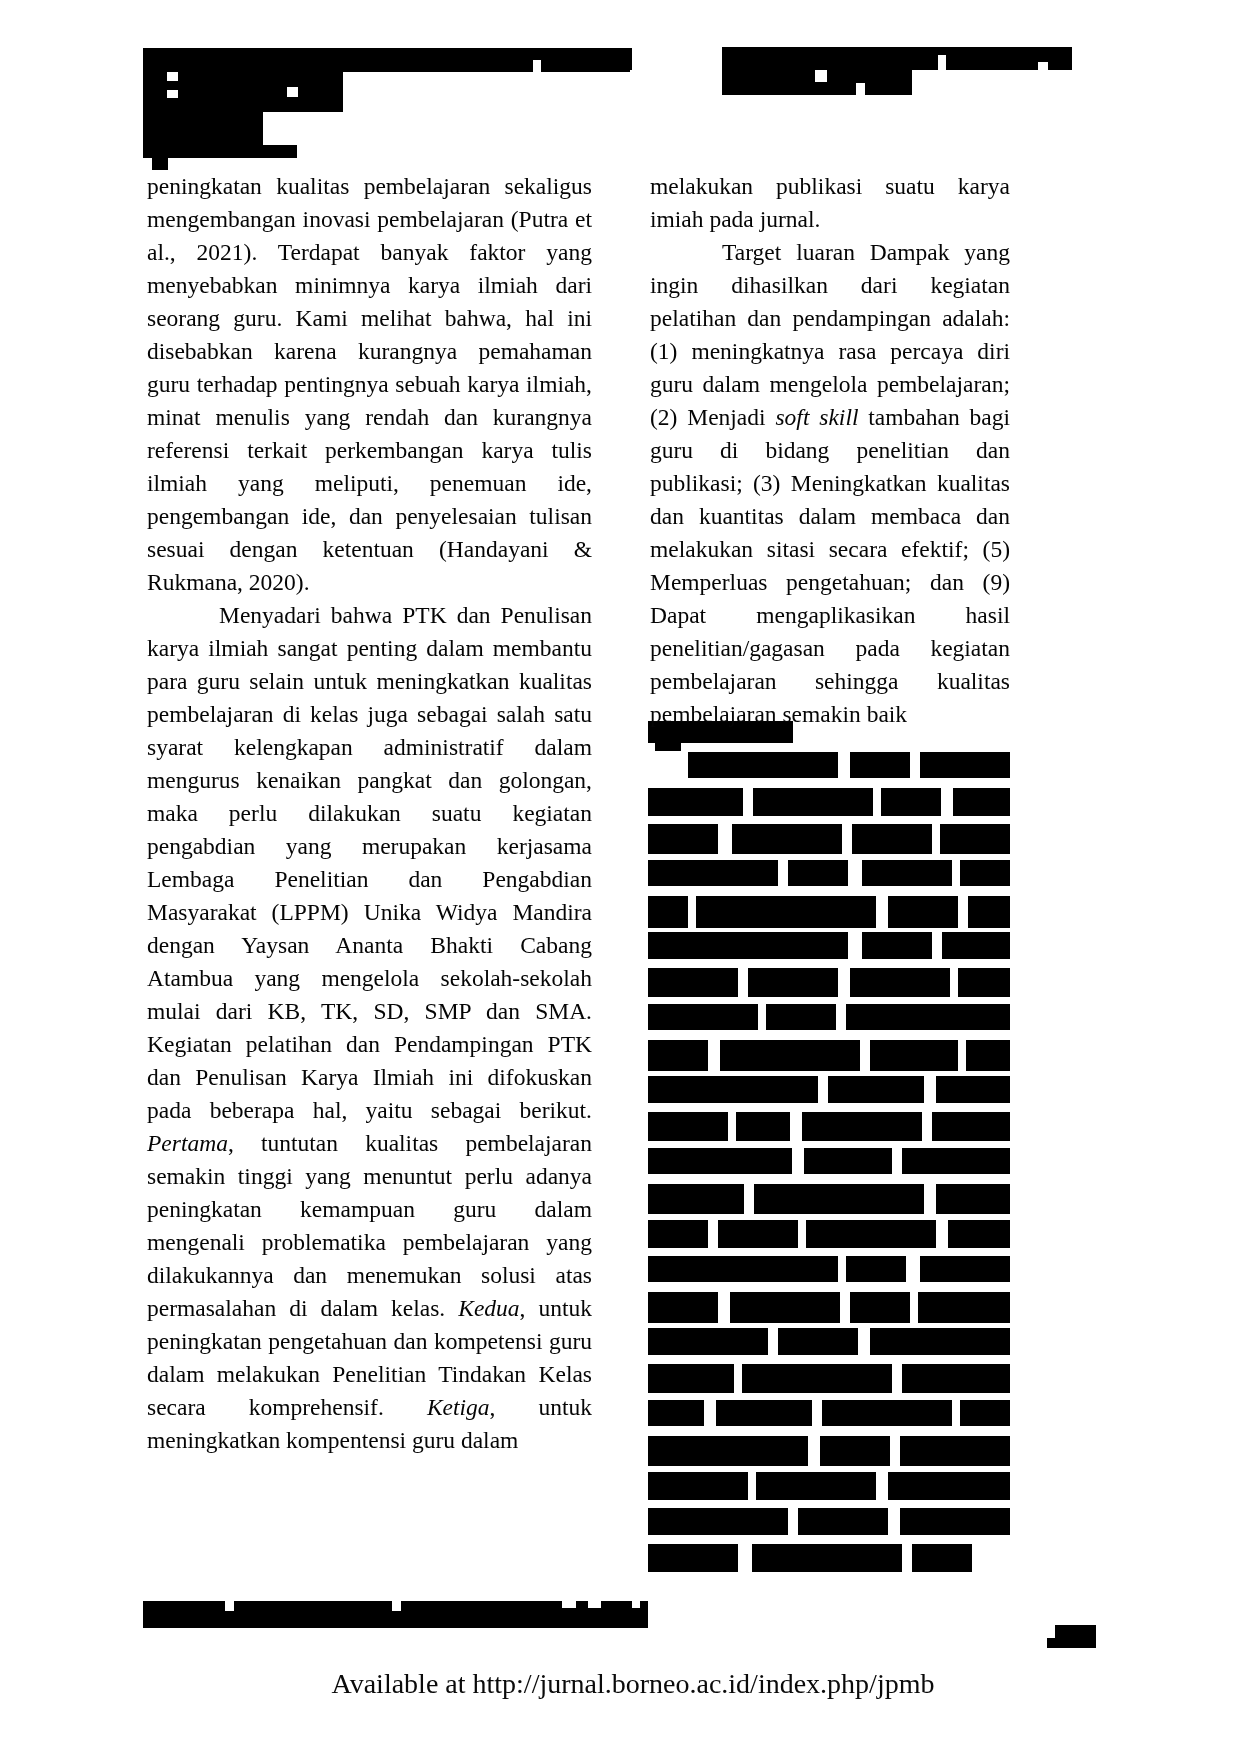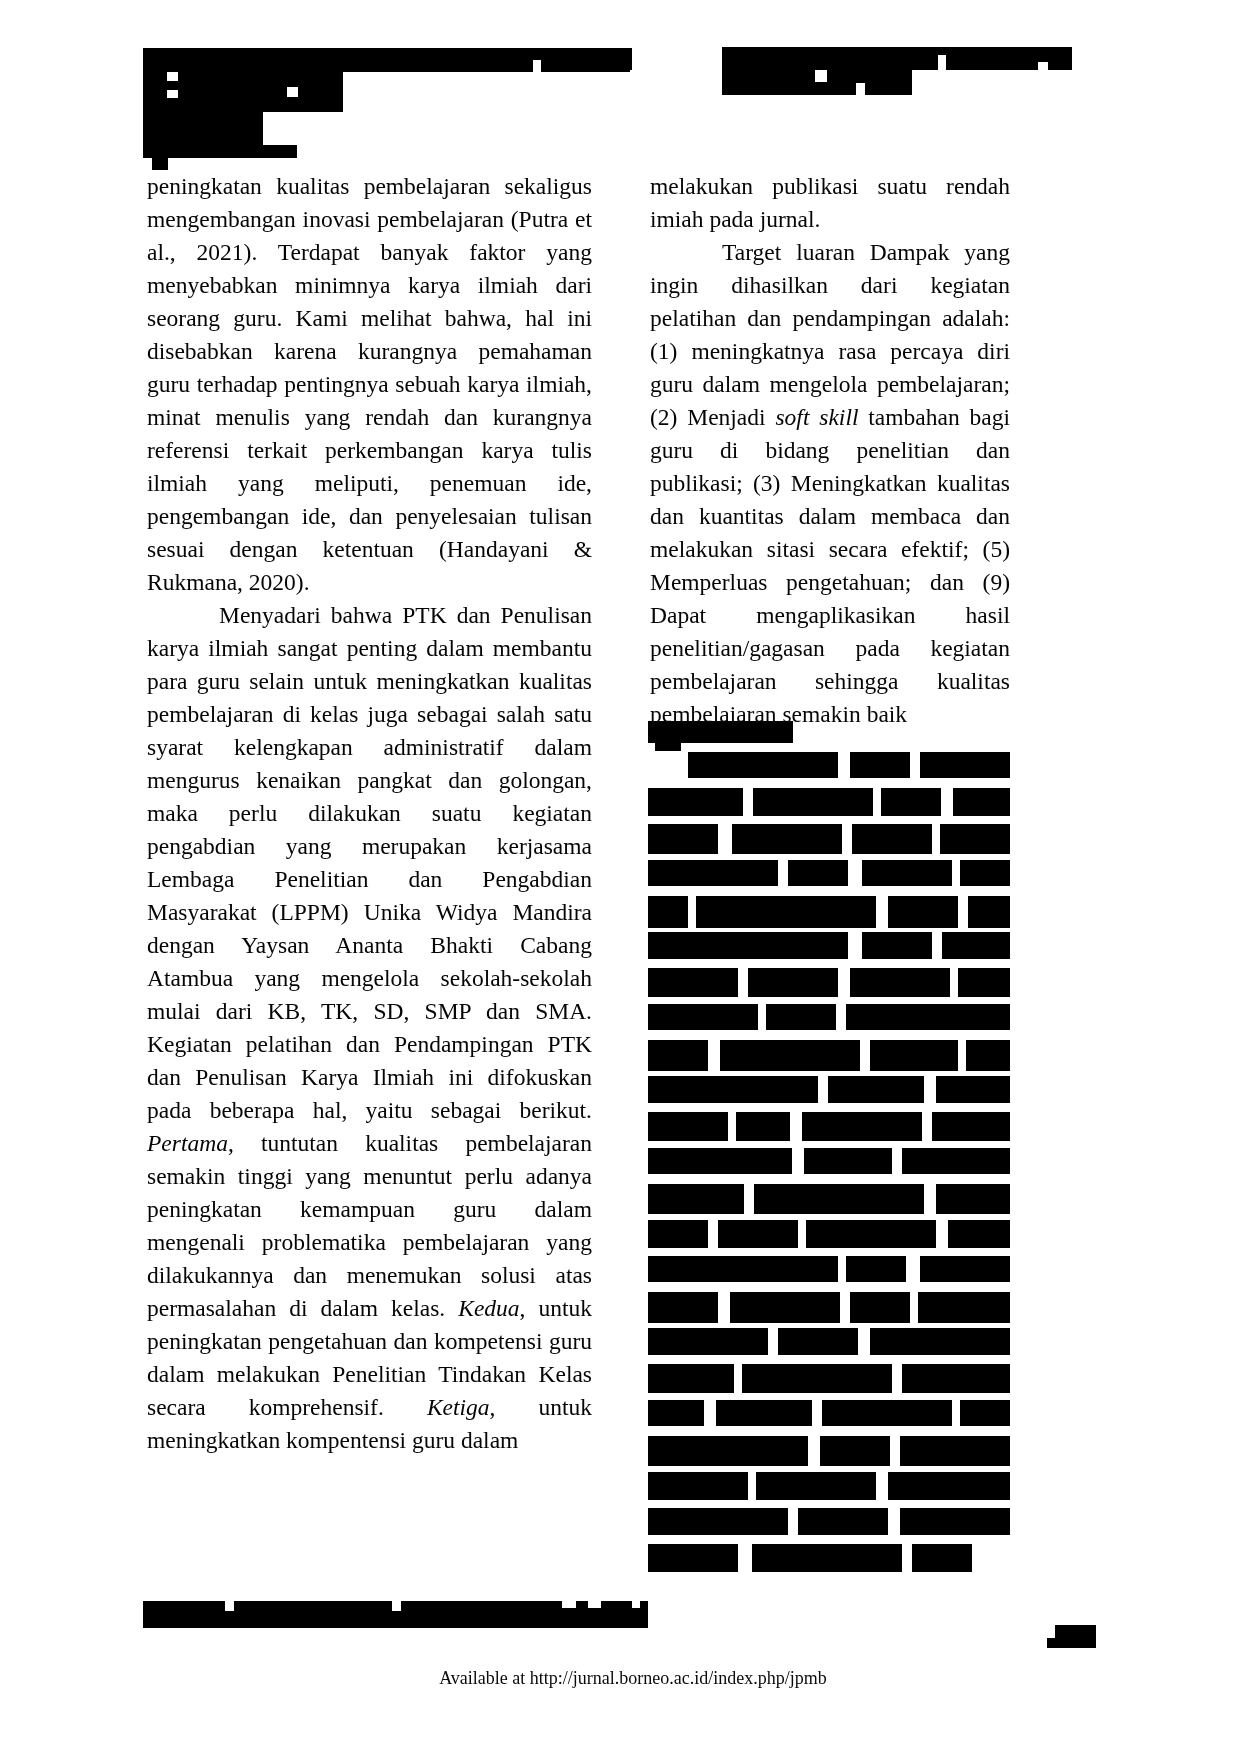--- a/index.html
+++ b/index.html
@@ -24,21 +24,21 @@
   .para{margin:0;padding:0;}
   .para.indent{text-indent:72px;}
   .it{font-style:italic;}
   .redaction-layer{position:absolute;left:0;top:0;width:1240px;height:1754px;pointer-events:none;}
   .rb{position:absolute;background:#000;}
   .rw{position:absolute;background:#fff;}
   .footer-url{
     position:absolute;
     left:26px;top:1668px;width:1214px;
     text-align:center;
-    font-size:18px;
+    font-size:28px;
     color:#0a0a0a;
   }
 </style>
 </head>
 <body>
 
 <div class="page">
 
   <div class="redaction-layer">
       <div class="rb" style="left: 143px; top: 48px; width: 200px; height: 64px; background: rgb(0, 0, 0);"></div>
@@ -147,19 +147,19 @@
       <div class="rb" style="left: 752px; top: 1544px; width: 150px; height: 28px; background: rgb(0, 0, 0);"></div>
       <div class="rb" style="left: 912px; top: 1544px; width: 60px; height: 28px; background: rgb(0, 0, 0);"></div>
     </div>
 
   <div class="column col-left">
       <p class="para"><span>peningkatan kualitas pembelajaran sekaligus mengembangan inovasi pembelajaran (Putra et al., 2021). Terdapat banyak faktor yang menyebabkan minimnya karya ilmiah dari seorang guru. Kami melihat bahwa, hal ini disebabkan karena kurangnya pemahaman guru terhadap pentingnya sebuah karya ilmiah, minat menulis yang rendah dan kurangnya referensi terkait perkembangan karya tulis ilmiah yang meliputi, penemuan ide, pengembangan ide, dan penyelesaian tulisan sesuai dengan ketentuan (Handayani &amp; Rukmana, 2020).</span></p>
       <p class="para indent"><span>Menyadari bahwa PTK dan Penulisan karya ilmiah sangat penting dalam membantu para guru selain untuk meningkatkan kualitas pembelajaran di kelas juga sebagai salah satu syarat kelengkapan administratif dalam mengurus kenaikan pangkat dan golongan, maka perlu dilakukan suatu kegiatan pengabdian yang merupakan kerjasama Lembaga Penelitian dan Pengabdian Masyarakat (LPPM) Unika Widya Mandira dengan Yaysan Ananta Bhakti Cabang Atambua yang mengelola sekolah-sekolah mulai dari KB, TK, SD, SMP dan SMA. Kegiatan pelatihan dan Pendampingan PTK dan Penulisan Karya Ilmiah ini difokuskan pada beberapa hal, yaitu sebagai berikut. </span><span class="it">Pertama</span><span>, tuntutan kualitas pembelajaran semakin tinggi yang menuntut perlu adanya peningkatan kemampuan guru dalam mengenali problematika pembelajaran yang dilakukannya dan menemukan solusi atas permasalahan di dalam kelas. </span><span class="it">Kedua</span><span>, untuk peningkatan pengetahuan dan kompetensi guru dalam melakukan Penelitian Tindakan Kelas secara komprehensif. </span><span class="it">Ketiga</span><span>, untuk meningkatkan kompentensi guru dalam</span></p>
     </div>
 
   <div class="column col-right">
-      <p class="para"><span>melakukan publikasi suatu rendah imiah pada jurnal.</span></p>
+      <p class="para"><span>melakukan publikasi suatu karya imiah pada jurnal.</span></p>
       <p class="para indent"><span>Target luaran Dampak yang ingin dihasilkan dari kegiatan pelatihan dan pendampingan adalah: (1) meningkatnya rasa percaya diri guru dalam mengelola pembelajaran; (2) Menjadi </span><span class="it">soft skill</span><span> tambahan bagi guru di bidang penelitian dan publikasi; (3) Meningkatkan kualitas dan kuantitas dalam membaca dan melakukan sitasi secara efektif; (5) Memperluas pengetahuan; dan (9) Dapat mengaplikasikan hasil penelitian/gagasan pada kegiatan pembelajaran sehingga kualitas pembelajaran semakin baik</span></p>
     </div>
 
   <div class="footer-url">Available at http://jurnal.borneo.ac.id/index.php/jpmb</div>
 
 </div>
 
 </body></html>

